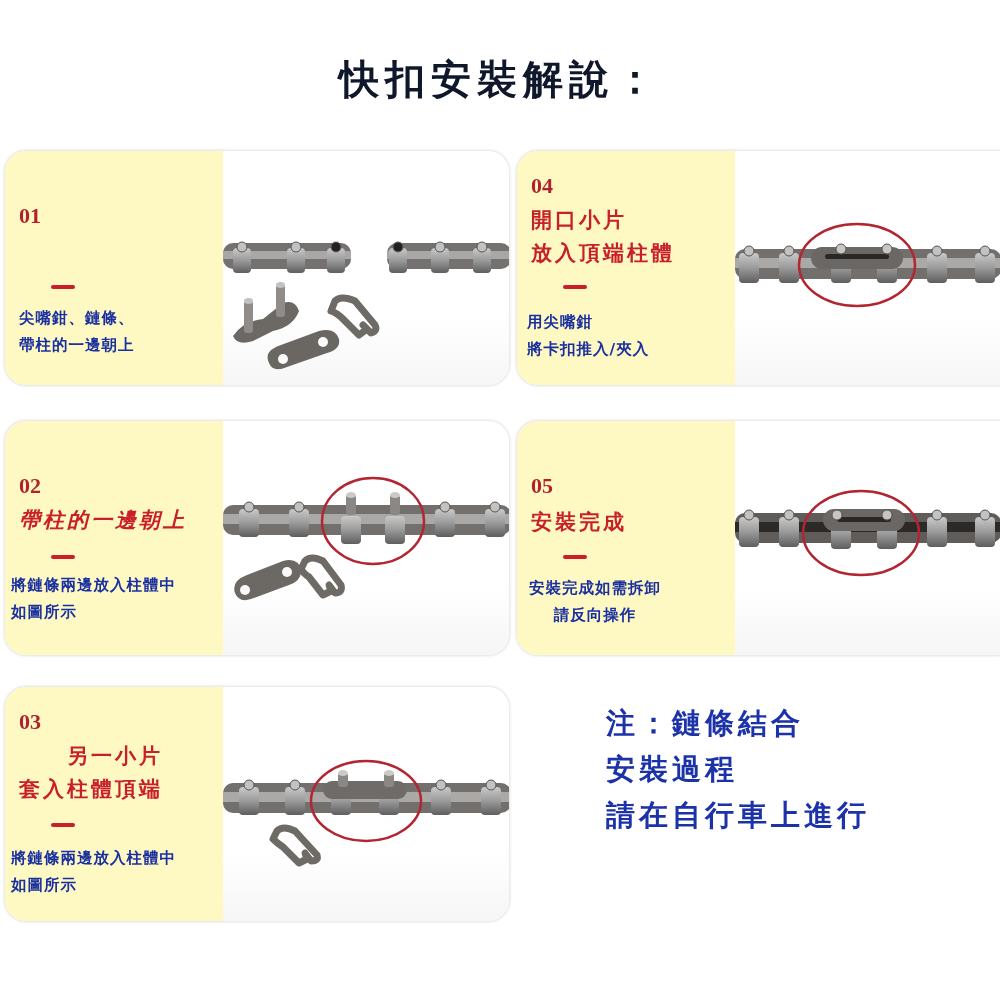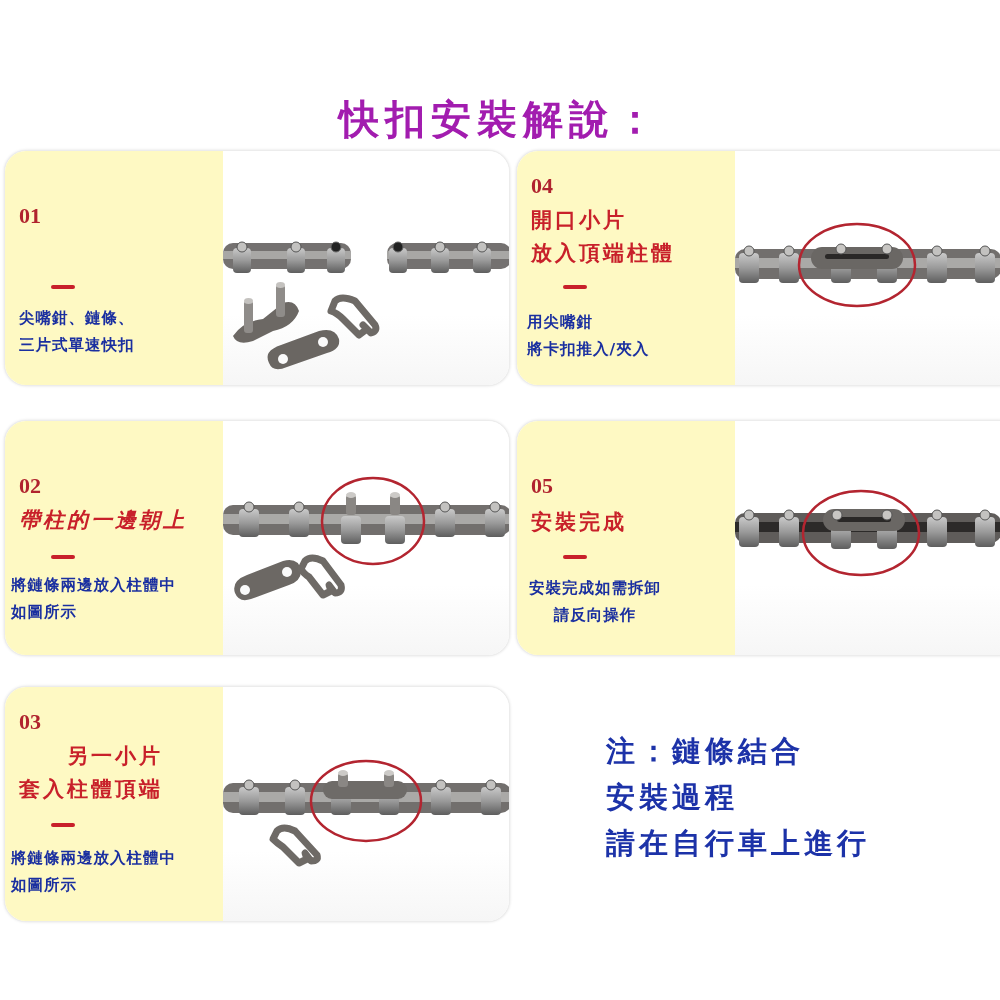--- a/index.html
+++ b/index.html
@@ -1,23 +1,22 @@
 <!DOCTYPE html>
 <html><head>
   <meta charset="utf-8">
   <style>
     * { box-sizing: border-box; margin: 0; padding: 0; }
     html, body { width: 1000px; height: 1000px; background: #ffffff; overflow: hidden; }
     body { position: relative; font-family: "DejaVu Serif", "Liberation Serif", serif; }
 
     .page-title {
       position: absolute; left: 0; top: 52px; width: 1000px; text-align: center;
-      color: #a21caf; font-size: 40px; font-weight: bold; letter-spacing: 6px;
+      color: #0f172a; font-size: 40px; font-weight: bold; letter-spacing: 6px;
       font-family: Liberation Mono, monospace;
-      margin-top: 40px;
     }
 
     .card {
       position: absolute; width: 506px; height: 236px;
       border-radius: 22px; background: #ffffff;
       box-shadow: 0 0 3px rgba(0,0,0,0.12);
       border: 1px solid #ececec; overflow: hidden;
     }
     .card .text-panel {
       position: absolute; left: 0; top: 0; width: 218px; height: 100%;
@@ -38,38 +37,38 @@
     .dash {
       position: absolute; left: 46px; width: 24px; height: 4px;
       background: #c8202a; border-radius: 2px;
     }
     .step-desc {
       position: absolute; left: 6px; color: #1a2fa0; font-size: 15.5px;
       line-height: 27px; font-weight: bold; white-space: pre-line; letter-spacing: 1px;
     }
 
     .note {
-      position: absolute; left: 606px; top: 728px; color: #1c32a8;
+      position: absolute; left: 606px; top: 700px; color: #1c32a8;
       font-size: 29px; line-height: 46px; letter-spacing: 4px;
       font-weight: bold; white-space: pre-line;
     }
 
     svg { position: absolute; left: 0; top: 0; }
   </style>
 </head>
 <body>
 
 <div class="page-title">快扣安裝解說：</div>
 
 <div class="card" style="left:4px; top:150px;">
   <div class="text-panel">
     <div class="step-num" style="top:52px;">01</div>
     <div class="dash" style="top:134px;"></div>
     <div class="step-desc" style="left:14px; top:153px;">尖嘴鉗、鏈條、
-三片式單速快扣</div>
+帶柱的一邊朝上</div>
   </div>
   <div class="img-panel">
     <svg width="288" height="236">
       <defs>
         <linearGradient id="roll1" x1="0" y1="0" x2="0" y2="1">
           <stop offset="0" stop-color="#c9c9c9"></stop>
             <stop offset="0.5" stop-color="#9a9a9a"></stop>
             <stop offset="1" stop-color="#5e5e5e"></stop>
         </linearGradient>
       </defs>

